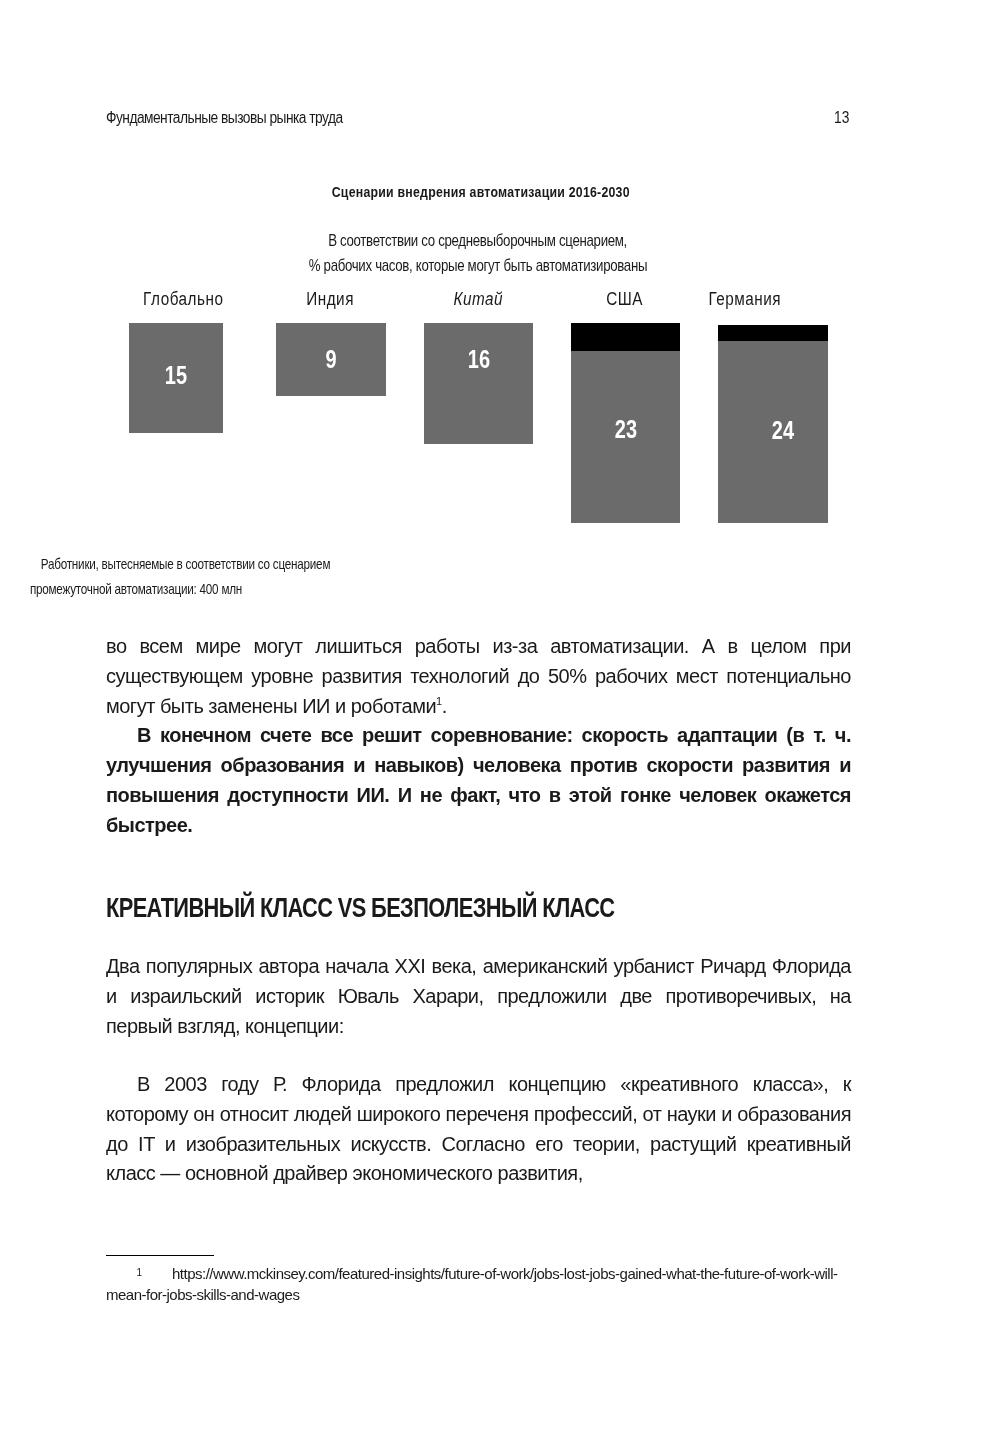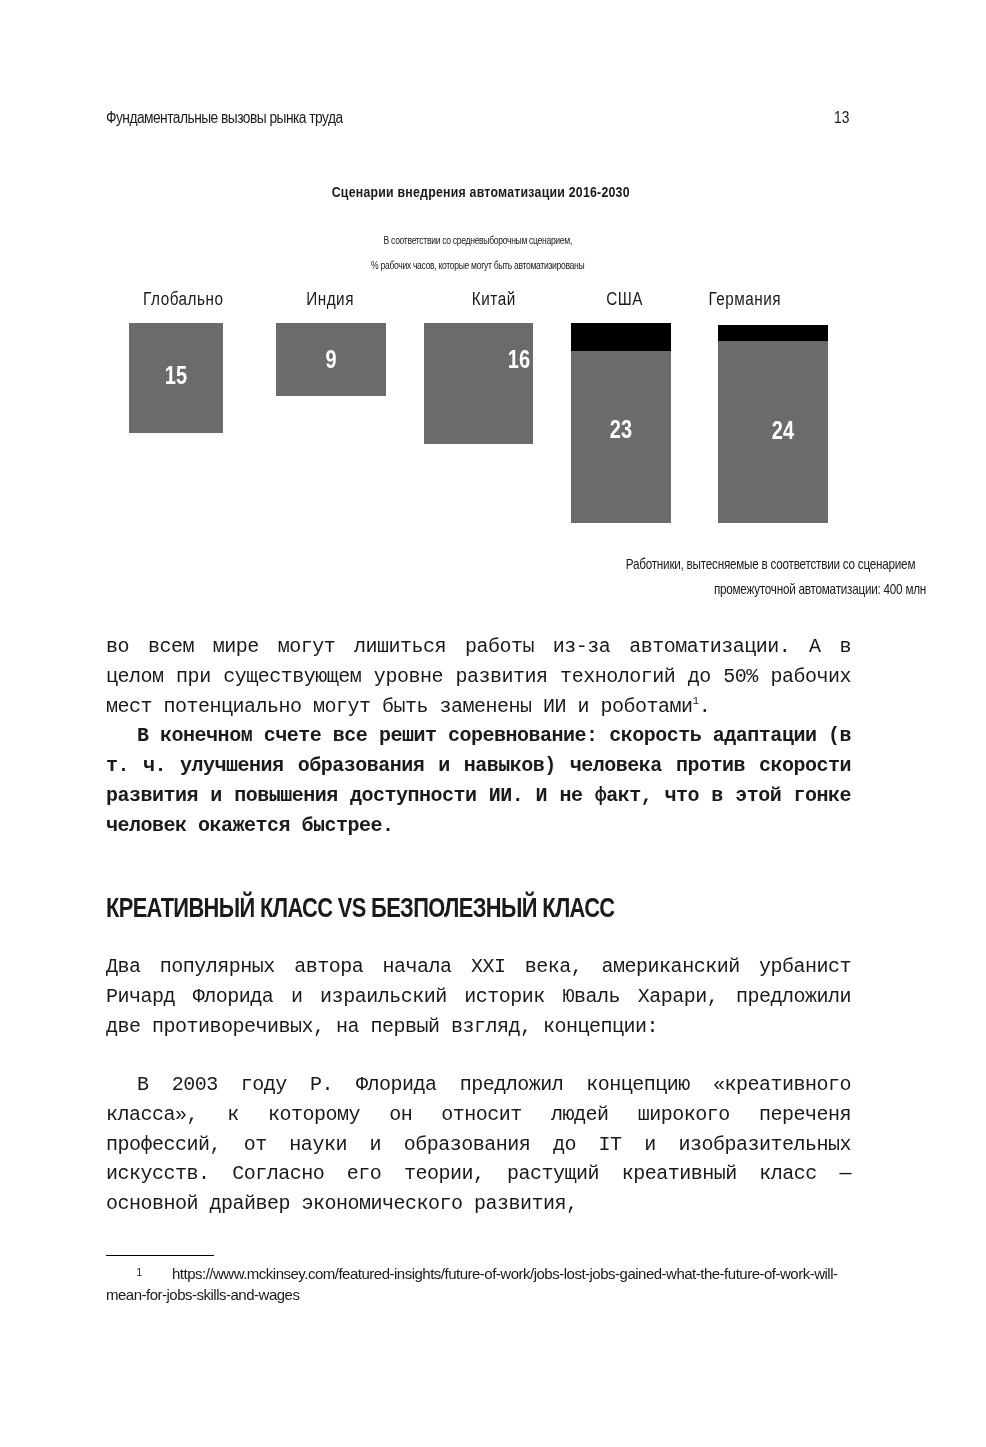--- a/index.html
+++ b/index.html
@@ -4,35 +4,35 @@
 <style>
   html, body { margin:0; padding:0; background:#ffffff; }
   body { width:986px; height:1447px; position:relative; overflow:hidden; color:#1a1a1a; }
   .abs { position:absolute; }
 
   .running-head { left:106px; top:109px; font-family:"Liberation Sans", sans-serif; font-size:16px; letter-spacing:-0.6px; transform:scaleX(0.86); transform-origin:left top; white-space:nowrap; }
   .page-num { left:834px; top:109px; font-family:"Liberation Sans", sans-serif; font-size:16px; transform:scaleX(0.86); transform-origin:left top; }
 
   .chart-title { left:0; width:962px; top:183px; text-align:center; font-family:"Liberation Sans", sans-serif; font-weight:bold; font-size:15px; letter-spacing:0.3px; }
   .chart-title span { display:inline-block; transform:scaleX(0.82); }
-  .chart-subtitle { left:0; width:956px; top:228px; text-align:center; font-family:"Liberation Sans", sans-serif; font-size:11px; line-height:25px; }
+  .chart-subtitle { left:0; width:956px; top:228px; text-align:center; font-family:"Liberation Sans", sans-serif; font-size:17px; line-height:25px; }
   .chart-subtitle span { display:inline-block; transform:scaleX(0.78); letter-spacing:-0.4px; }
 
   .cat-label { top:289px; width:110px; text-align:center; font-family:"Liberation Sans", sans-serif; font-size:18px; letter-spacing:0.6px; }
   .cat-label span { display:inline-block; transform:scaleX(0.85); }
 
   .bar { background:#6b6b6b; }
   .bar-top { background:#000000; position:absolute; left:0; right:0; top:0; }
   .bar-value { position:absolute; left:0; right:0; text-align:center; color:#ffffff; font-family:"Liberation Sans", sans-serif; font-weight:bold; font-size:25px; }
   .bar-value span { display:inline-block; transform:scaleX(0.8); }
 
-  .chart-caption { left:0; width:956px; top:551px; text-align:right; font-family:"Liberation Sans", sans-serif; font-size:15px; line-height:25px; }
+  .chart-caption { left:0; width:956px; top:551px; text-align:left; font-family:"Liberation Sans", sans-serif; font-size:15px; line-height:25px; }
   .chart-caption span { display:inline-block; transform:scaleX(0.78); letter-spacing:-0.3px; }
 
-  .body-text { left:106px; width:745px; font-family:Liberation Mono, monospace; font-size:20px; line-height:29.8px; text-align:justify; letter-spacing:-0.5px; }
+  .body-text { left:106px; width:745px; font-family:Liberation Sans, sans-serif; font-size:20px; line-height:29.8px; text-align:justify; letter-spacing:-0.5px; }
   .body-text p { margin:0; }
   .indent { text-indent:31px; }
   .bold { font-weight:bold; }
   sup { font-size:11px; line-height:0; }
 
   .section-heading { left:106px; top:892px; font-family:"Liberation Sans", sans-serif; font-weight:bold; font-size:28px; letter-spacing:-0.8px; white-space:nowrap; transform:scaleX(0.78); transform-origin:left top; }
 
   .footnote-rule { left:106px; top:1255px; width:108px; height:1px; background:#000; }
   .footnote { left:106px; width:745px; top:1263px; font-family:"Liberation Sans", sans-serif; font-size:15px; line-height:21px; letter-spacing:-0.5px; }
   .footnote .mark { display:inline-block; width:66px; text-align:center; font-size:10px; vertical-align:top; position:relative; top:-1px; }
@@ -45,34 +45,34 @@
 
 <div>
   <div class="abs chart-title"><span>Сценарии внедрения автоматизации 2016-2030</span></div>
   <div class="abs chart-subtitle">
     <span>В соответствии со средневыборочным сценарием,</span><br>
     <span>% рабочих часов, которые могут быть автоматизированы</span>
   </div>
 
   <div class="abs cat-label" style="left:128px;"><span>Глобально</span></div>
   <div class="abs cat-label" style="left:275px;"><span>Индия</span></div>
-  <div class="abs cat-label" style="left:439px;"><span>Китай</span></div>
+  <div class="abs cat-label" style="left:423px;font-style:italic;"><span>Китай</span></div>
   <div class="abs cat-label" style="left:570px;text-align:center;"><span>США</span></div>
   <div class="abs cat-label" style="left:690px;"><span>Германия</span></div>
 
   <div class="abs bar" style="left:129px; top:323px; width:94px; height:110px;">
     <div class="bar-value" style="top:38px;"><span>15</span></div>
   </div>
   <div class="abs bar" style="left:276px; top:323px; width:110px; height:73px;">
     <div class="bar-value" style="top:22px;"><span>9</span></div>
   </div>
   <div class="abs bar" style="left:424px; top:323px; width:109px; height:121px;">
-    <div class="bar-value" style="top:22px;text-align:right;"><span>16</span></div>
+    <div class="bar-value" style="top:22px;"><span>16</span></div>
   </div>
-  <div class="abs bar" style="left:571px; top:323px; width:100px; height:200px;">
+  <div class="abs bar" style="left:571px; top:323px; width:109px; height:200px;">
     <div class="bar-top" style="height:28px;"></div>
     <div class="bar-value" style="top:92px;"><span>23</span></div>
   </div>
   <div class="abs bar" style="left:718px; top:325px; width:110px; height:198px;">
     <div class="bar-top" style="height:16px;"></div>
     <div class="bar-value" style="top:91px;padding-left:20px;"><span>24</span></div>
   </div>
 
   <div class="abs chart-caption">
     <span>Работники, вытесняемые в соответствии со сценарием</span><br>

